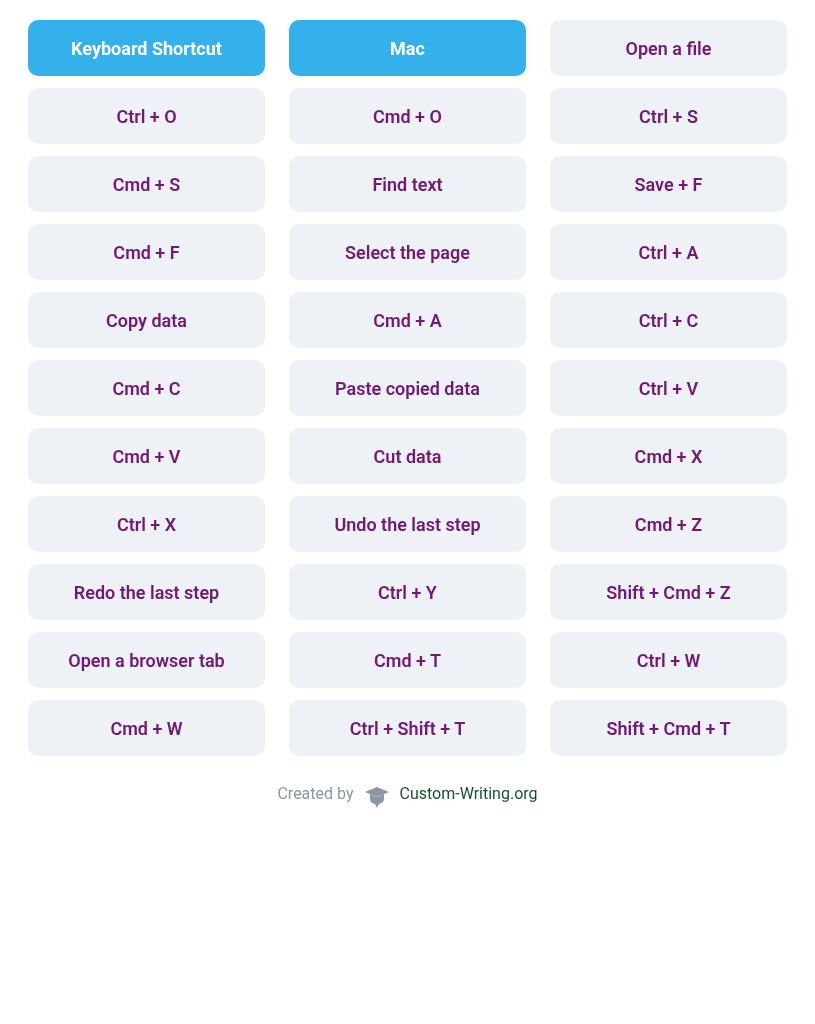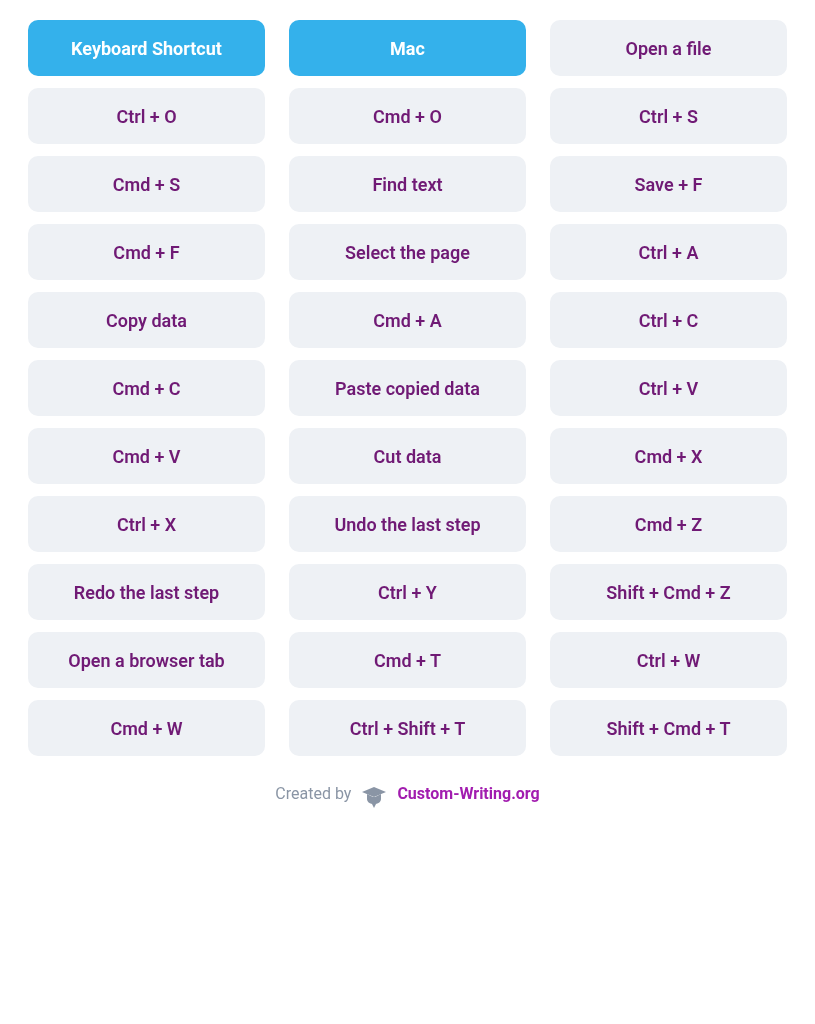--- a/index.html
+++ b/index.html
@@ -41,22 +41,22 @@
     display: flex;
     justify-content: center;
     gap: 10px;
     color: #8a95a5;
     font-size: 16px;
   }
   .footer-created {
     font-weight: 400;
   }
   .footer-brand {
-    font-weight: 700;
-    color: #a21caf;
+    font-weight: 400;
+    color: #14532d;
   }
   .logo-icon svg { display: block; }
 </style>
 </head>
 <body>
 
 <div class="table">
   <div class="cell header-cell">Keyboard Shortcut</div>
   <div class="cell header-cell">Mac</div>
 

